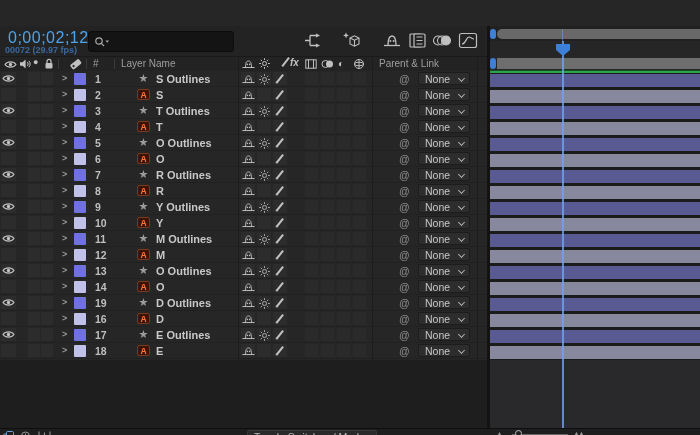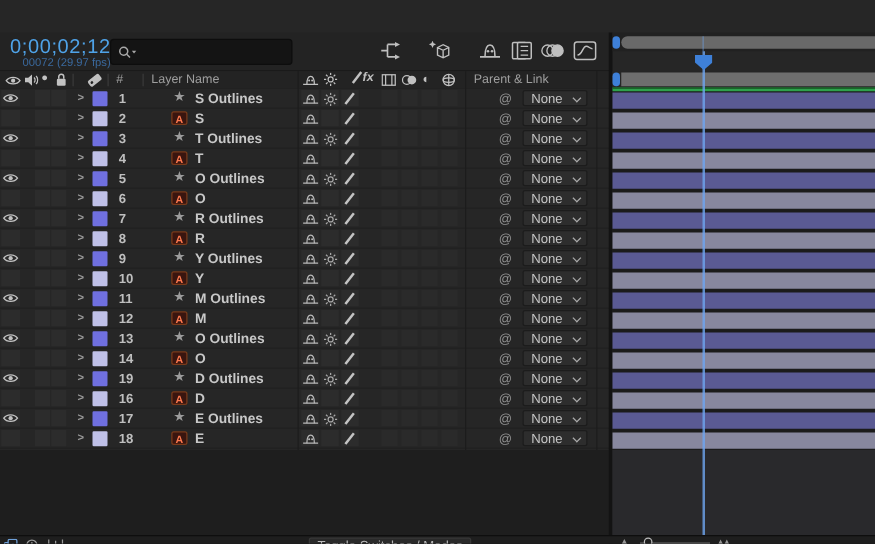--- a/index.html
+++ b/index.html
@@ -13,21 +13,21 @@
   .folder{position:absolute;width:13px;height:10px;background:#C9A06A;border-radius:1px;}
   .folder::before{content:"";position:absolute;top:-2px;left:0;width:5px;height:2px;background:#C9A06A;border-radius:1px 1px 0 0;}
   .tablabel{position:absolute;top:7px;font-size:11px;color:#C9C9C9;white-space:nowrap;}
   #tab-close{position:absolute;left:212px;top:5px;font-size:12px;color:#A8A8A8;}
   #tab-menu{position:absolute;left:410px;top:5px;font-size:12px;color:#C0C0C0;letter-spacing:-1px;}
   #tab-underline{position:absolute;left:206px;top:23px;width:212px;height:2px;background:#DCDCDC;}
 
   
   #toolbar{position:absolute;left:0;top:26px;width:488px;height:30px;background:#232323;border-bottom:1px solid #1A1A1A;}
   #timecode{position:absolute;left:8px;top:3px;font-size:16px;font-weight:normal;color:#4FA3E8;letter-spacing:.5px;}
-  #frameinfo{position:absolute;left:18px;top:19px;font-size:9px;color:#3A689C;}
+  #frameinfo{position:absolute;left:5px;top:19px;font-size:9px;color:#3A689C;font-weight:bold;}
   #searchbox{position:absolute;left:88px;top:5px;width:144px;height:19px;background:#141414;border:1px solid #0D0D0D;border-radius:3px;}
   #searchbox input{position:absolute;left:26px;top:1px;width:112px;height:15px;background:transparent;border:none;outline:none;color:#C8C8C8;font-size:11px;font-family:"Liberation Sans",sans-serif;}
   .tbicon{position:absolute;top:6px;width:20px;height:17px;}
 
   
   #colhead{position:absolute;left:0;top:57px;width:488px;height:14px;background:#232323;border-bottom:1px solid #191919;}
   .hicon{position:absolute;top:2px;}
   .htxt{position:absolute;top:1px;font-size:10px;color:#9E9E9E;white-space:nowrap;}
   .hdiv{position:absolute;top:2px;width:1px;height:10px;background:#3A3A3A;}
 

